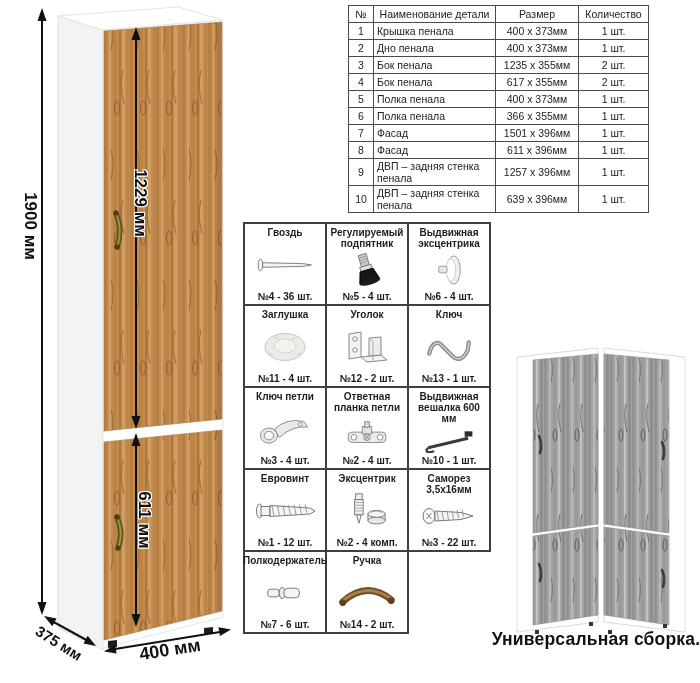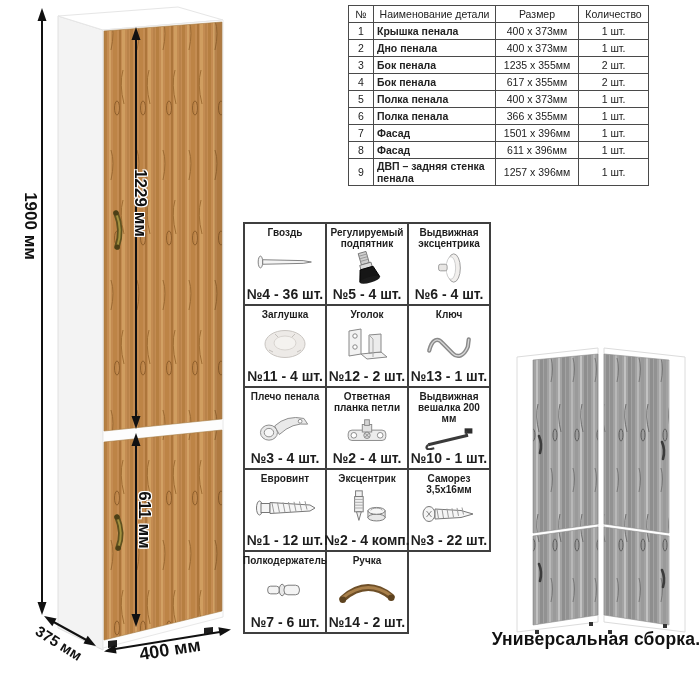--- a/index.html
+++ b/index.html
@@ -16,32 +16,32 @@
   .dim-lower   {left:144px;top:520px; font-size:17px; transform:translate(-50%,-50%) rotate(90deg);}
   .dim-depth   {left:59px; top:643px; font-size:15px; transform:translate(-50%,-50%) rotate(32deg);}
   .dim-width   {left:170px;top:650px; font-size:18px; transform:translate(-50%,-50%) rotate(-9deg);}
 
   
   table.parts{position:absolute;left:348px;top:5px;width:300px;border-collapse:collapse;
               font-size:10.5px;line-height:1.15;color:#222;table-layout:fixed;}
   table.parts th,table.parts td{border:1px solid #4a4a4a;padding:1px 3px;height:14px;}
   table.parts th{font-weight:normal;text-align:center;}
   table.parts td{text-align:center;}
-  table.parts td.nm{text-align:left;font-weight:bold;}
+  table.parts td.nm{text-align:left;}
   col.c-num{width:25px;}col.c-name{width:122px;}col.c-size{width:83px;}col.c-qty{width:70px;}
 
   
   table.hw{position:absolute;left:243px;top:222px;width:248px;border-collapse:collapse;
            table-layout:fixed;font-size:10px;color:#1d1d1d;}
   table.hw td{border:2px solid #3f3f3f;padding:0;vertical-align:top;}
   table.hw td.hw-empty{border:none;background:#fff;}
   .cw{box-sizing:border-box;height:80px;display:flex;flex-direction:column;
       align-items:center;justify-content:space-between;padding:3px 2px 2px 2px;}
   .hw-label{font-weight:bold;text-align:center;line-height:1.12;}
-  .hw-count{font-weight:bold;font-size:14px;white-space:nowrap;}
+  .hw-count{font-weight:bold;font-size:10px;white-space:nowrap;}
   .hw-icon{flex:1;display:flex;align-items:center;justify-content:center;min-height:0;}
 
   
   .caption{position:absolute;left:490px;top:629px;width:212px;text-align:center;
            font-size:17.5px;font-weight:bold;color:#111;letter-spacing:.2px;}
 
   .abs{position:absolute;}
 </style>
 </head>
 <body>
@@ -188,20 +188,26 @@
           <td class="nm">Фасад</td>
           <td>611 х 396мм</td>
           <td>1 шт.</td>
         </tr>
     <tr>
           <td>9</td>
           <td class="nm">ДВП – задняя стенка пенала</td>
           <td>1257 х 396мм</td>
           <td>1 шт.</td>
         </tr>
+    <tr>
+          <td>10</td>
+          <td class="nm">ДВП – задняя стенка пенала</td>
+          <td>639 х 396мм</td>
+          <td>1 шт.</td>
+        </tr>
   </tbody>
     </table>
 
   <table class="hw">
     <tbody>
         <tr>
       <td>
             <div class="cw">
         <div class="hw-label">Гвоздь</div>
         <div class="hw-icon">
@@ -287,21 +293,21 @@
                   <path d="M5 24 C8 12 14 10 19 16 L30 27 C35 32 42 30 46 20 L47 12" fill="none" stroke="#d8d8d8" stroke-width="1.4" stroke-linecap="round"></path>
                 </svg>
         </div>
         <div class="hw-count">№13 - 1 шт.</div>
             </div>
           </td>
     </tr>
     <tr>
       <td>
             <div class="cw">
-        <div class="hw-label">Плечо пенала</div>
+        <div class="hw-label">Ключ петли</div>
         <div class="hw-icon">
           <svg width="54" height="34" viewBox="0 0 56 36">
                   <g stroke="#888" fill="#e9e9e9">
                     <ellipse cx="11" cy="25" rx="9" ry="8"></ellipse>
                     <ellipse cx="11" cy="25" rx="5" ry="4.5" fill="#f7f7f7"></ellipse>
                     <path d="M17 18 Q30 6 48 10 L52 16 Q36 14 22 27 Z"></path>
                     <circle cx="44" cy="13" r="2" fill="#ffffff"></circle>
                   </g>
                 </svg>
         </div>
@@ -322,21 +328,21 @@
                     <circle cx="26" cy="20.5" r="3.4" fill="#dcdcdc"></circle>
                     <path d="M23.8 18.3 l4.4 4.4 M28.2 18.3 l-4.4 4.4" stroke="#888"></path>
                   </g>
                 </svg>
         </div>
         <div class="hw-count">№2 - 4 шт.</div>
             </div>
           </td>
       <td>
             <div class="cw">
-        <div class="hw-label">Выдвижная вешалка 200 мм</div>
+        <div class="hw-label">Выдвижная вешалка 600 мм</div>
         <div class="hw-icon">
           <svg width="58" height="26" viewBox="0 0 60 30">
                   <rect x="48" y="5" width="9" height="6" fill="#2e2e2e"></rect>
                   <path d="M6 24 L52 13" stroke="#3a3a3a" stroke-width="3.4" fill="none"></path>
                   <path d="M6 24 q-4 3 0 5.5 l7 -1.5" stroke="#3a3a3a" stroke-width="2.6" fill="none"></path>
                   <path d="M50 8 l0 7" stroke="#3a3a3a" stroke-width="2" fill="none"></path>
                 </svg>
         </div>
         <div class="hw-count">№10 - 1 шт.</div>
             </div>

